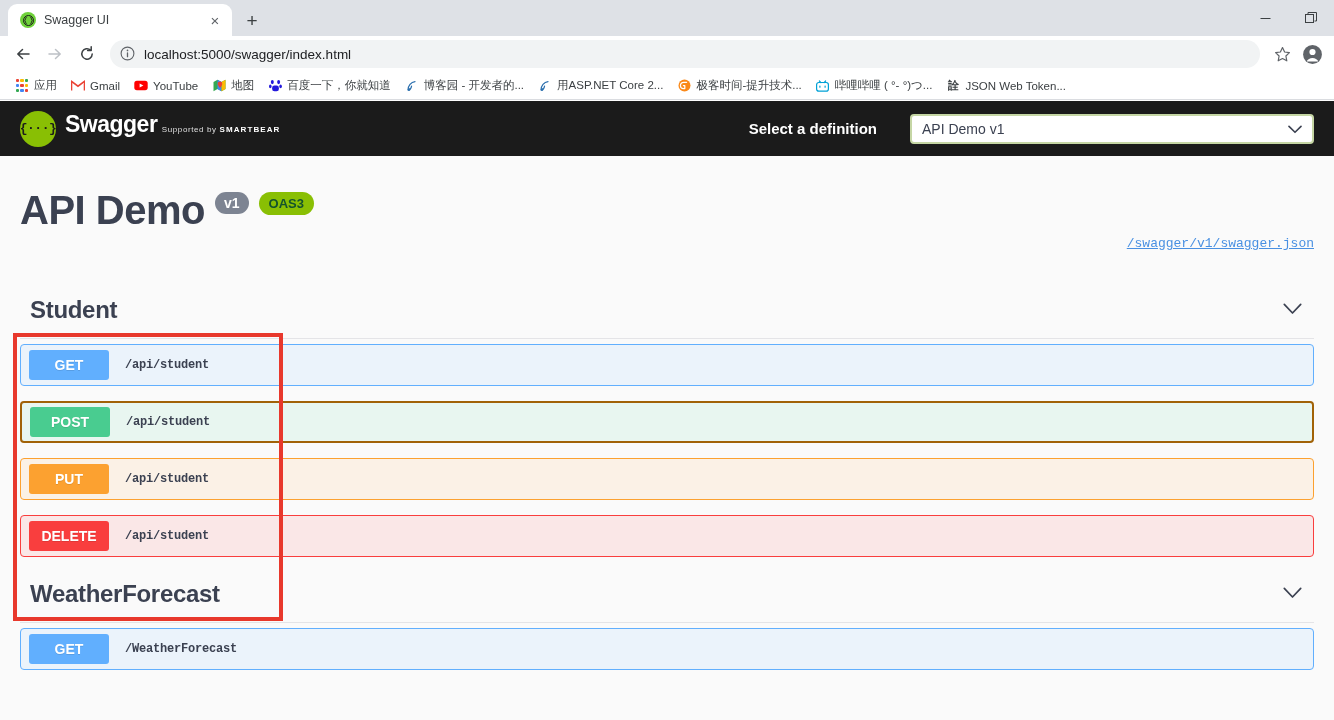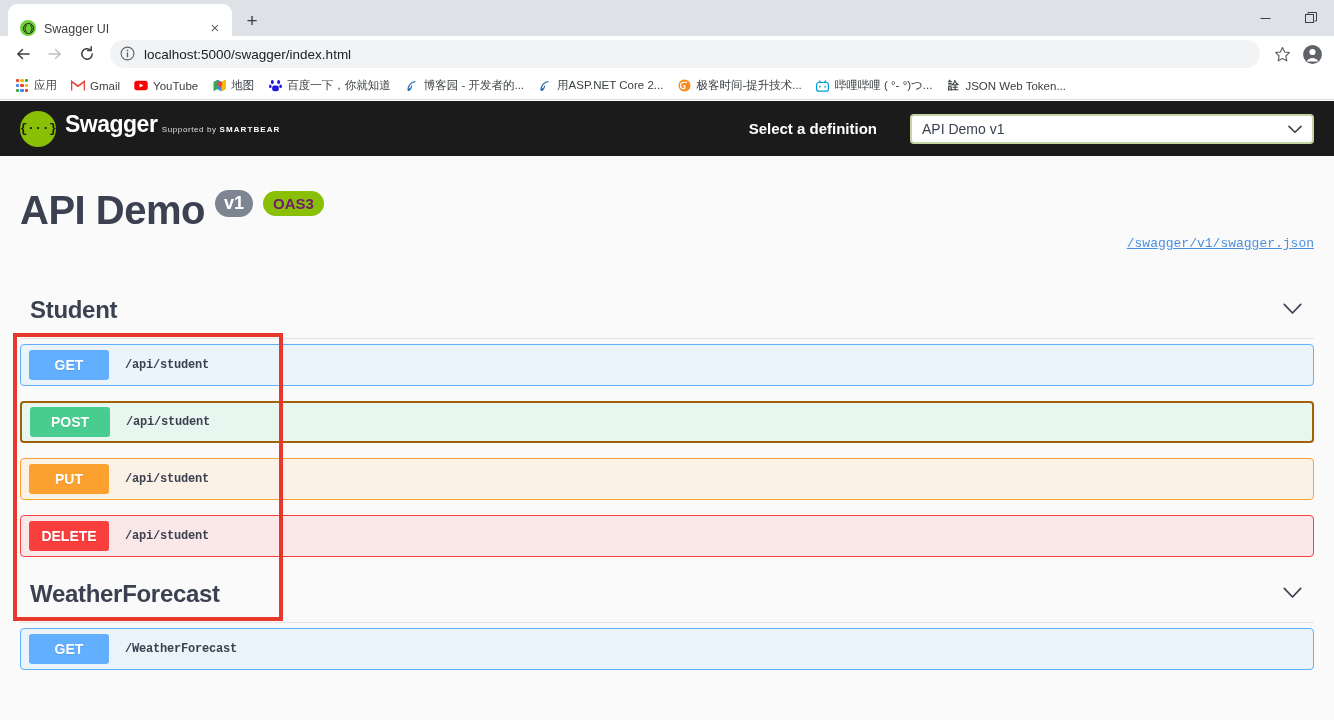--- a/index.html
+++ b/index.html
@@ -14,21 +14,21 @@
   .browser { width: 1334px; height: 720px; position: relative; }
 
   .tabstrip {
     height: 36px; background: #dee1e6;
     display: flex; align-items: flex-end; padding-left: 8px;
     position: relative;
   }
   .tab {
     width: 224px; height: 32px; background: #ffffff;
     border-radius: 9px 9px 0 0;
-    display: flex; align-items: flex-end; padding: 0 8px 0 12px;
+    display: flex; align-items: center; padding: 0 8px 0 12px;
     position: relative; gap: 8px;
   }
   .tab-favicon {
     width: 16px; height: 16px; border-radius: 50%;
     background: #6fd13a; flex: none;
     display: flex; align-items: center; justify-content: center;
   }
   .tab-favicon svg { display: block; }
   .tab-title {
     flex: 1; font-size: 12.5px; color: #3c4043;
@@ -153,27 +153,27 @@
   .info-block { padding: 34px 20px 0 20px; text-align: right; }
   .api-title {
     display: flex; align-items: center; gap: 10px;
   }
   .api-title h1 {
     font-size: 40px; color: #3b4151; font-weight: bold;
     letter-spacing: -0.5px; line-height: 1;
   }
   .badge-v {
     background: #7d8492; color: #ffffff;
-    font-size: 18px; font-weight: bold;
+    font-size: 14px; font-weight: bold;
     padding: 3px 9px; border-radius: 57px;
     position: relative; top: -7px;
   }
   .badge-oas {
-    background: #89bf04; color: #701a75;
-    font-size: 15px; font-weight: bold;
+    background: #89bf04; color: #14532d;
+    font-size: 13px; font-weight: bold;
     padding: 4px 10px; border-radius: 57px;
     position: relative; top: -7px;
   }
   .json-link {
     display: block; margin-top: 6px;
     font-size: 13px; color: #4990e2;
     font-family: "Liberation Mono", monospace;
   }
 
   

